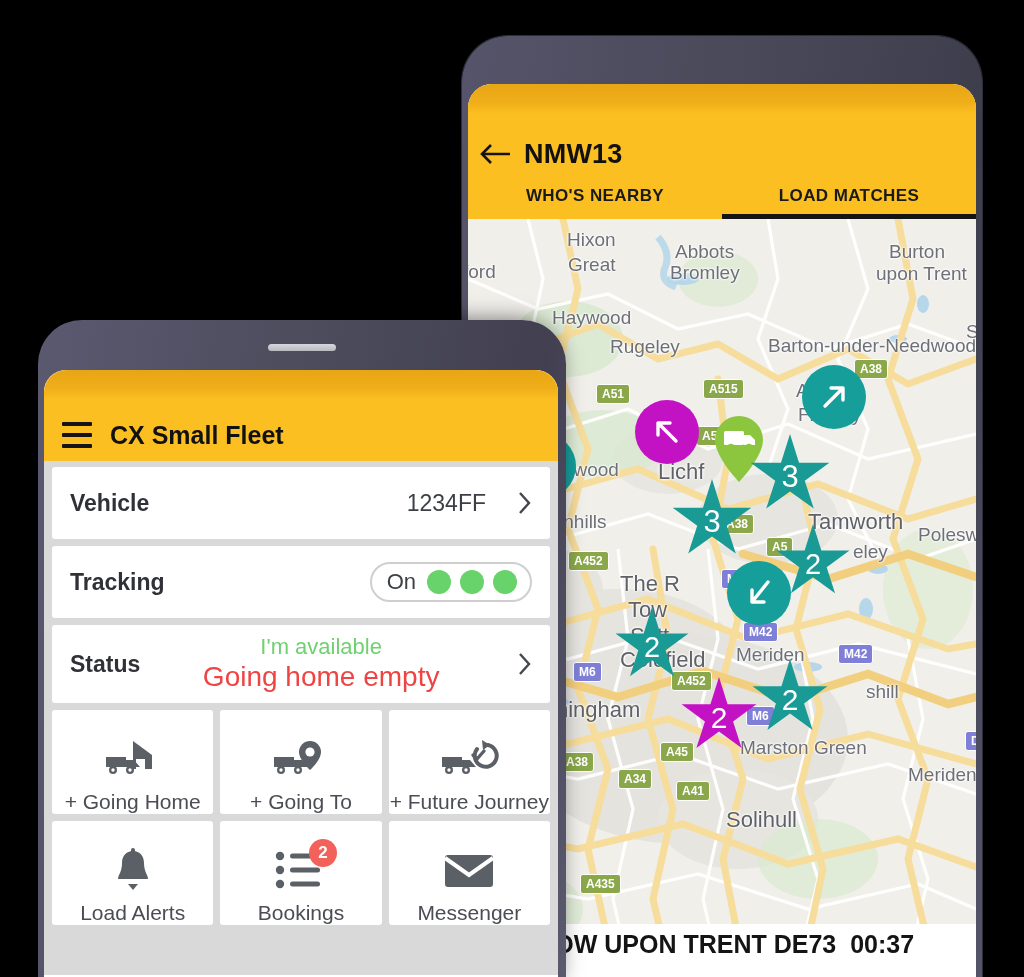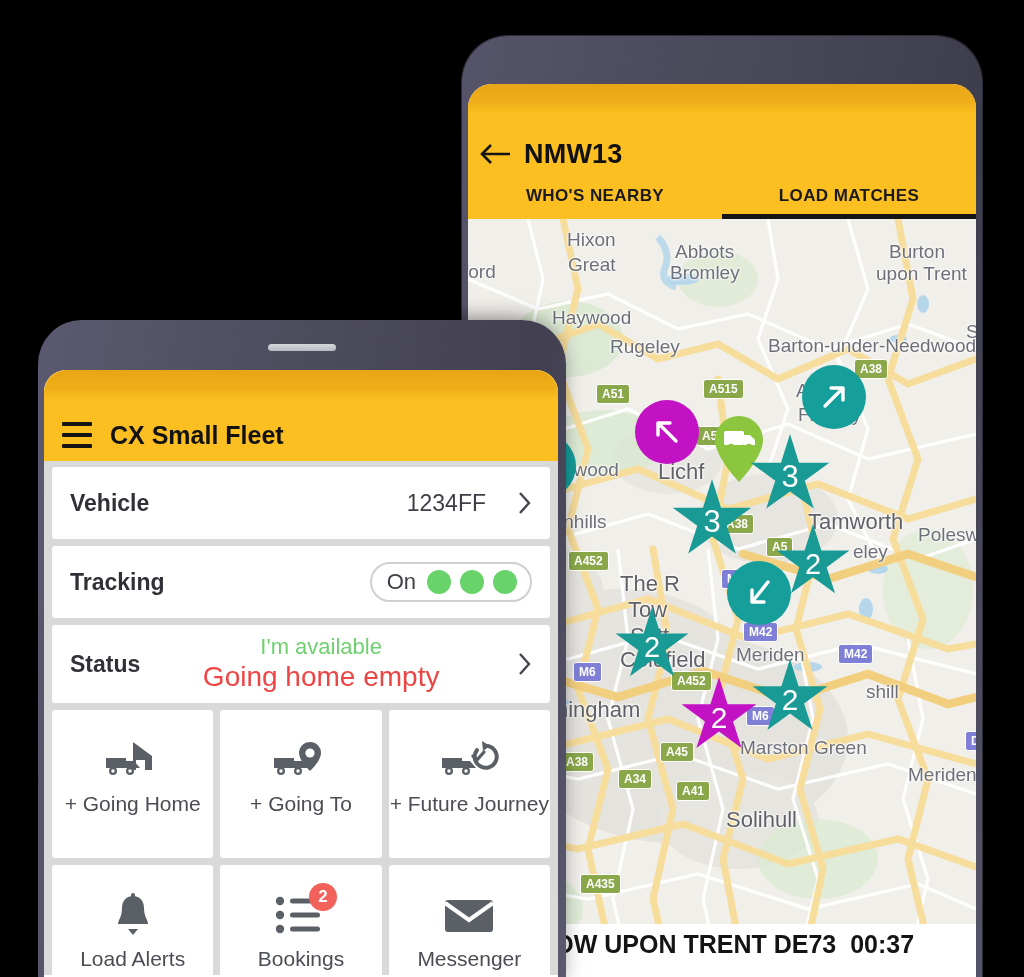--- a/index.html
+++ b/index.html
@@ -64,21 +64,21 @@
           border-radius:26px;padding:5px 13px 5px 15px;background:#fff;}
   .toggle .on{font-size:22px;color:#3d4046;margin-right:2px;}
   .dot{width:24px;height:24px;border-radius:50%;background:#6ed濾;}
   .dot{background:#69d36b;}
 
   .statusbox{display:flex;flex-direction:column;align-items:center;flex:1;}
   .st-top{font-size:22px;color:#6fd16f;line-height:1.15;}
   .st-bot{font-size:28px;color:#ef4444;line-height:1.25;}
 
   .grid{display:flex;flex-wrap:wrap;margin:0 8px;gap:7px;}
-  .tile{background:#fff;border-radius:3px;width:calc((100% - 14px)/3);height:148px;
+  .tile{background:#fff;border-radius:3px;width:calc((100% - 14px)/3);height:104px;
         display:flex;flex-direction:column;align-items:center;justify-content:flex-start;
         padding-top:24px;box-sizing:border-box;position:relative;}
   .tile .ico{height:52px;display:flex;align-items:center;justify-content:center;}
   .tile .cap{margin-top:6px;font-size:21px;color:#4a4d53;text-align:center;line-height:1.12;}
   .badge{position:absolute;background:#f2615a;color:#fff;border-radius:50%;
          width:28px;height:28px;display:flex;align-items:center;justify-content:center;
          font-size:17px;font-weight:bold;}
 
   
   .map{position:relative;width:100%;height:745px;background:#eeece7;overflow:hidden;}

